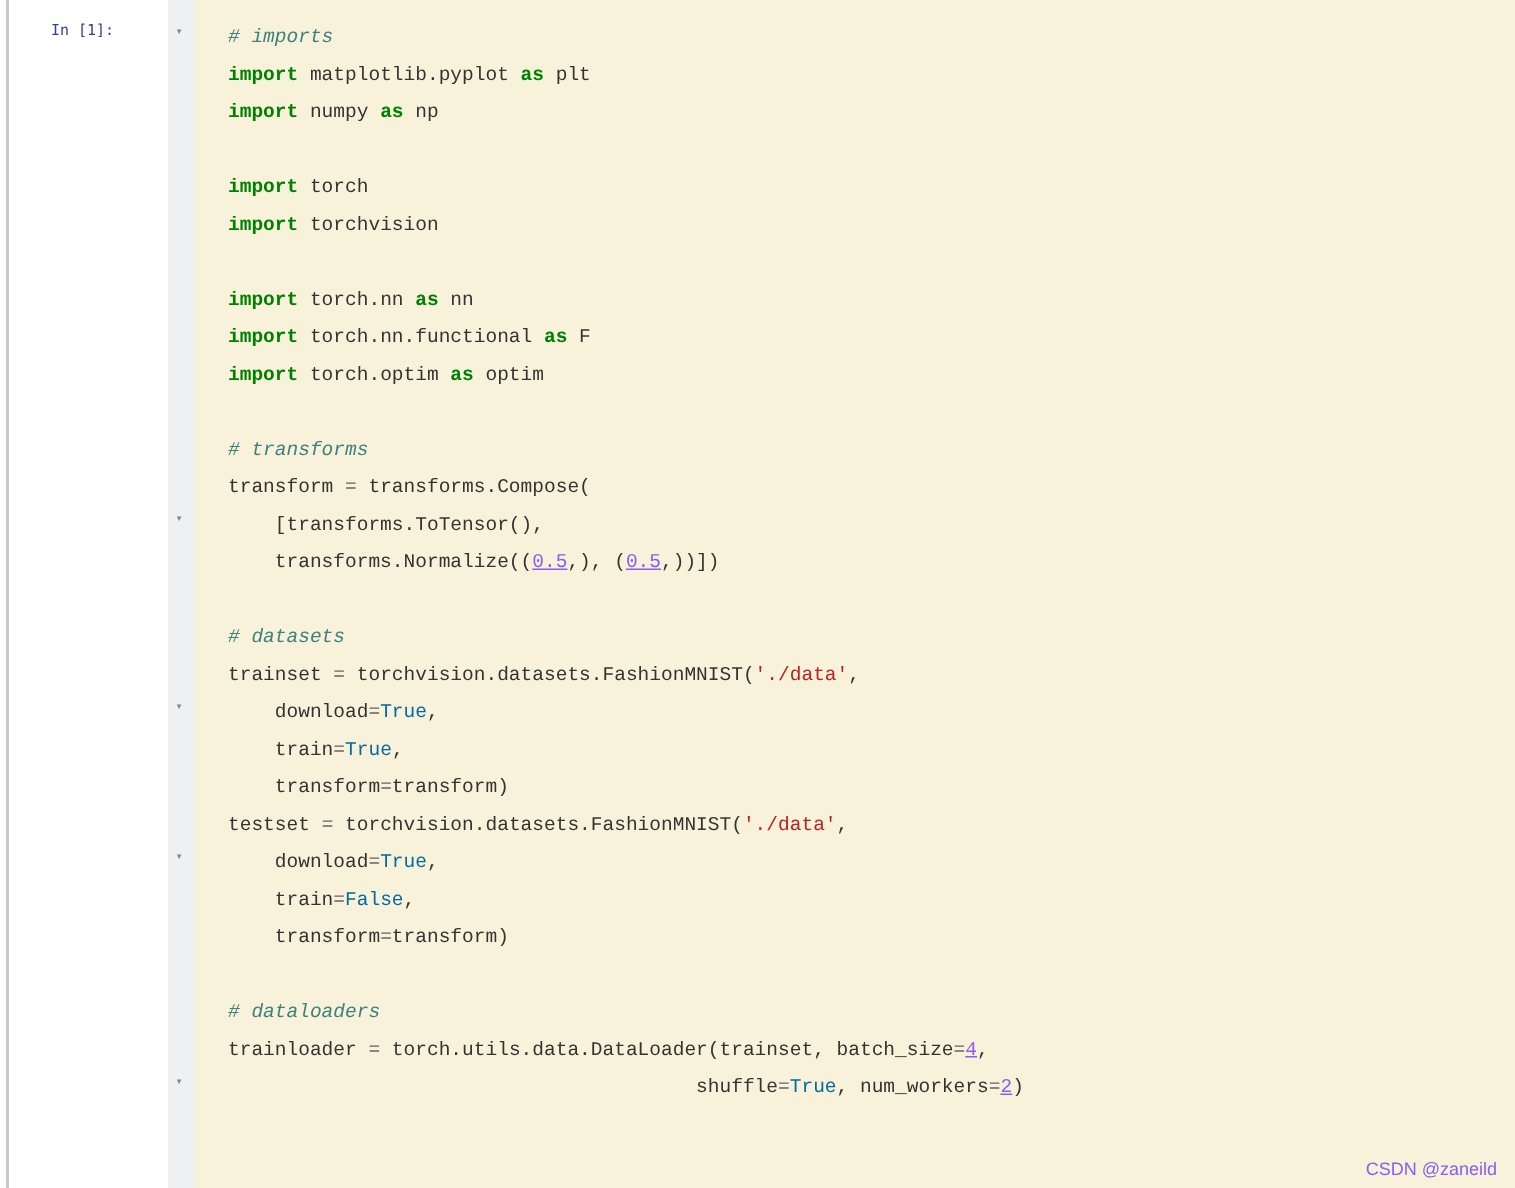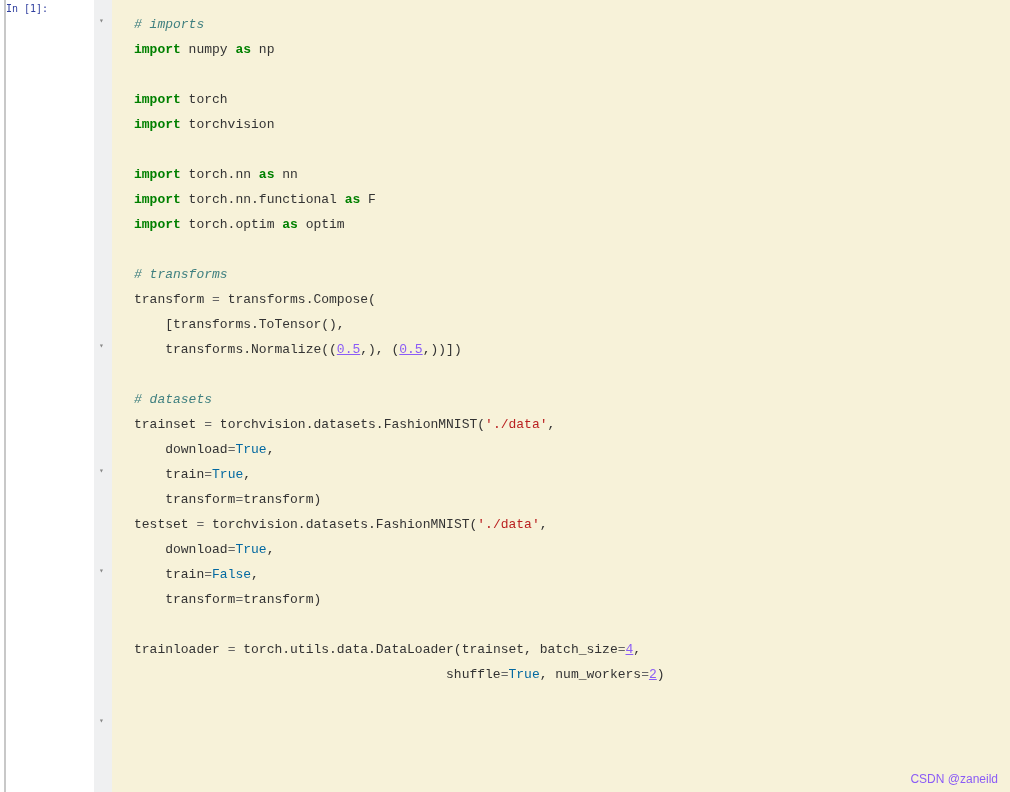--- a/index.html
+++ b/index.html
@@ -15,24 +15,24 @@
       display: flex;
       width: 100%;
       height: 100%;
     }
     .outer-gutter {
       width: 6px;
       background: #fff;
       border-right: 2px solid #c8c8c8;
     }
     .prompt-area {
-      width: 88px;
+      width: 106px;
       background: #fff;
-      padding-top: 0;
-      text-align: left;
+      padding-top: 12px;
+      text-align: center;
       padding-right: 8px;
     }
     .prompt-label {
       font-size: 10px;
       color: #303f9f;
       font-family: monospace;
     }
     .fold-gutter {
       width: 18px;
       background: #eff0f1;
@@ -82,20 +82,21 @@
   </div>
   <div class="fold-gutter" id="fold-gutter">
       <span class="fold-marker" style="top: 16px;">▾</span>
       <span class="fold-marker" style="top: 341px;">▾</span>
       <span class="fold-marker" style="top: 466px;">▾</span>
       <span class="fold-marker" style="top: 566px;">▾</span>
       <span class="fold-marker" style="top: 716px;">▾</span>
     </div>
   <div class="code-area" id="code-area">
       <div class="line"><span class="c-comment"># imports</span></div>
+      <div class="line"><span class="c-keyword">import</span><span> matplotlib.pyplot </span><span class="c-keyword">as</span><span> plt</span></div>
       <div class="line"><span class="c-keyword">import</span><span> numpy </span><span class="c-keyword">as</span><span> np</span></div>
       <div class="line">&nbsp;</div>
       <div class="line"><span class="c-keyword">import</span><span> torch</span></div>
       <div class="line"><span class="c-keyword">import</span><span> torchvision</span></div>
       <div class="line">&nbsp;</div>
       <div class="line"><span class="c-keyword">import</span><span> torch.nn </span><span class="c-keyword">as</span><span> nn</span></div>
       <div class="line"><span class="c-keyword">import</span><span> torch.nn.functional </span><span class="c-keyword">as</span><span> F</span></div>
       <div class="line"><span class="c-keyword">import</span><span> torch.optim </span><span class="c-keyword">as</span><span> optim</span></div>
       <div class="line">&nbsp;</div>
       <div class="line"><span class="c-comment"># transforms</span></div>
@@ -106,18 +107,19 @@
       <div class="line"><span class="c-comment"># datasets</span></div>
       <div class="line"><span>trainset </span><span class="c-op">=</span><span> torchvision.datasets.FashionMNIST(</span><span class="c-string">'./data'</span><span>,</span></div>
       <div class="line"><span>    download</span><span class="c-op">=</span><span class="c-bool">True</span><span>,</span></div>
       <div class="line"><span>    train</span><span class="c-op">=</span><span class="c-bool">True</span><span>,</span></div>
       <div class="line"><span>    transform</span><span class="c-op">=</span><span>transform)</span></div>
       <div class="line"><span>testset </span><span class="c-op">=</span><span> torchvision.datasets.FashionMNIST(</span><span class="c-string">'./data'</span><span>,</span></div>
       <div class="line"><span>    download</span><span class="c-op">=</span><span class="c-bool">True</span><span>,</span></div>
       <div class="line"><span>    train</span><span class="c-op">=</span><span class="c-bool">False</span><span>,</span></div>
       <div class="line"><span>    transform</span><span class="c-op">=</span><span>transform)</span></div>
       <div class="line">&nbsp;</div>
+      <div class="line"><span class="c-comment"># dataloaders</span></div>
       <div class="line"><span>trainloader </span><span class="c-op">=</span><span> torch.utils.data.DataLoader(trainset, batch_size</span><span class="c-op">=</span><span class="c-number">4</span><span>,</span></div>
       <div class="line"><span>                                        shuffle</span><span class="c-op">=</span><span class="c-bool">True</span><span>, num_workers</span><span class="c-op">=</span><span class="c-number">2</span><span>)</span></div>
     </div>
 </div>
 
 <div class="watermark">CSDN @zaneild</div>
 
 </body></html>

